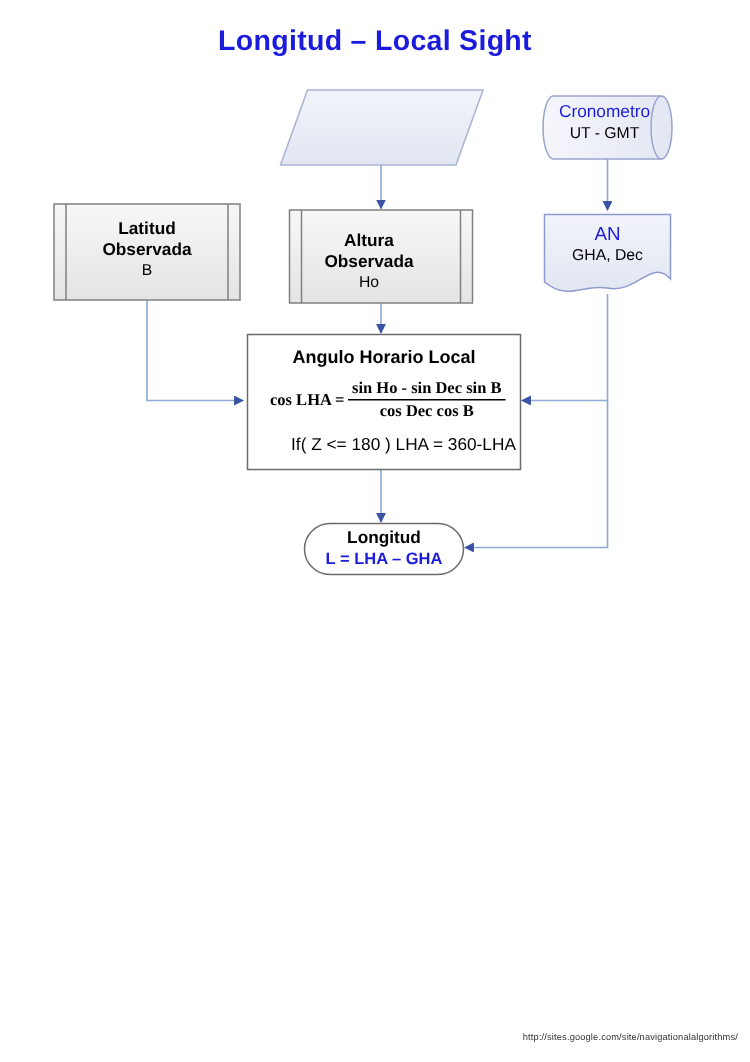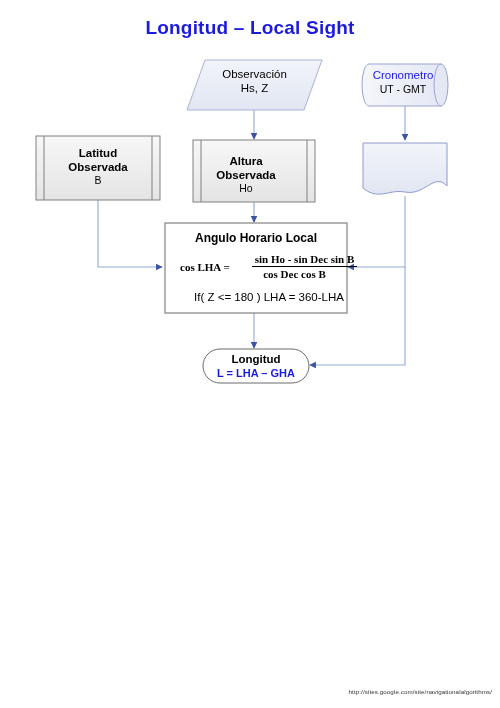--- a/index.html
+++ b/index.html
@@ -69,21 +69,20 @@
   }
   .frac {
     display: inline-block;
     vertical-align: middle;
     text-align: center;
   }
   .frac .num {
     display: block;
     padding: 0 3px 1px 3px;
     border-bottom: 1px solid #000;
-    margin-left: 20px;
   }
   .frac .den {
     display: block;
     padding: 1px 3px 0 3px;
   }
   .lhs {
     display: inline-block;
     vertical-align: middle;
     padding-right: 2px;
   }
@@ -167,41 +166,41 @@
       <line x1="307" y1="140" x2="307" y2="202" stroke="#808080" stroke-width="1"></line>
     </g>
 
     <path d="M363,143 L447,143 L447,186 C434,172 425,196 405,192 C388,189 379,201 363,188 Z" fill="url(#gLav)" stroke="#8e9ace" stroke-width="1"></path>
 
     <rect x="165" y="223" width="182" height="90" fill="#ffffff" stroke="#6b6b6b" stroke-width="1"></rect>
 
     <rect x="203" y="349" width="106" height="34" rx="17" ry="17" fill="#ffffff" stroke="#6b6b6b" stroke-width="1"></rect>
   </svg>
 
-  <div class="node-text" style="left:187px; top:68px; width:135px;">
-    <div class="t-reg">Observación</div>
-    <div class="t-reg">Hs, Z</div>
-  </div>
 
   <div class="node-text" style="left:44px; top:147px; width:108px;">
     <div class="t-bold">Latitud</div>
     <div class="t-bold">Observada</div>
     <div class="t-small">B</div>
   </div>
 
   <div class="node-text" style="left:366px; top:69px; width:74px;">
     <div class="t-reg t-blue">Cronometro</div>
     <div class="t-small">UT - GMT</div>
   </div>
 
   <div class="node-text" style="left:201px; top:155px; width:90px;">
     <div class="t-bold">Altura Observada</div>
     <div class="t-small">Ho</div>
   </div>
 
+  <div class="node-text" style="left:363px; top:149px; width:84px;">
+    <div class="t-reg t-blue" style="font-size:12.5px;">AN</div>
+    <div class="t-small">GHA, Dec</div>
+  </div>
 
   <div class="node-text" style="left:165px; top:231px; width:182px;">
     <div class="t-head">Angulo Horario Local</div>
   </div>
 
   <div class="formula" style="left:180px; top:253px;">
     <span class="lhs">cos LHA =</span><span class="frac"><span class="num">sin Ho - sin Dec  sin B</span><span class="den">cos Dec cos B</span></span>
   </div>
 
   <div class="node-text cond" style="left:165px; top:291px; width:208px;">If( Z &lt;= 180 ) LHA = 360-LHA</div>

